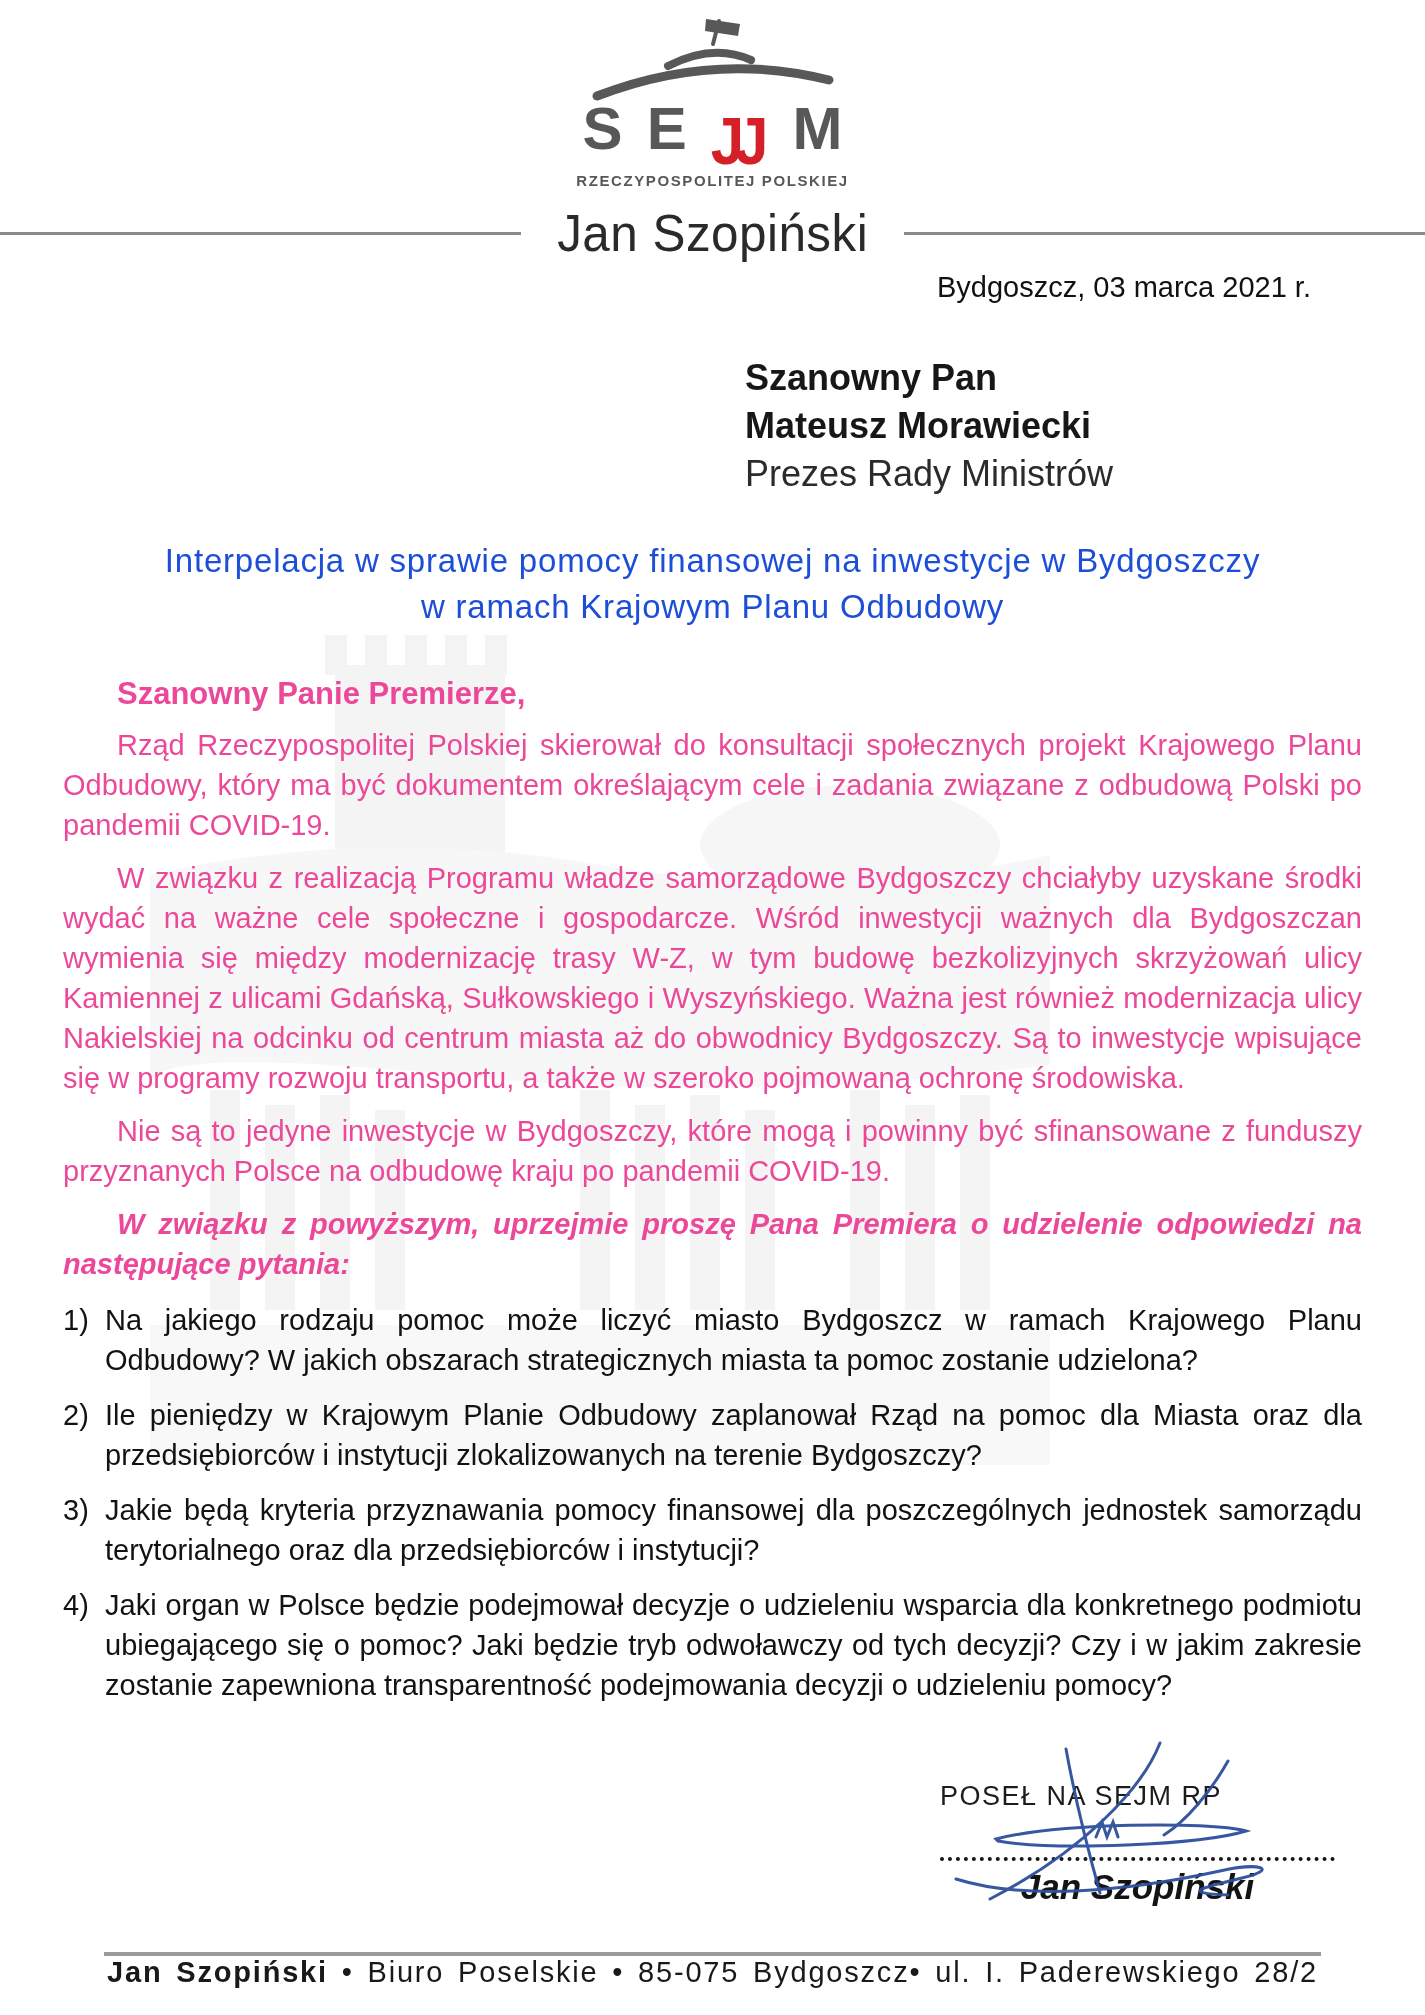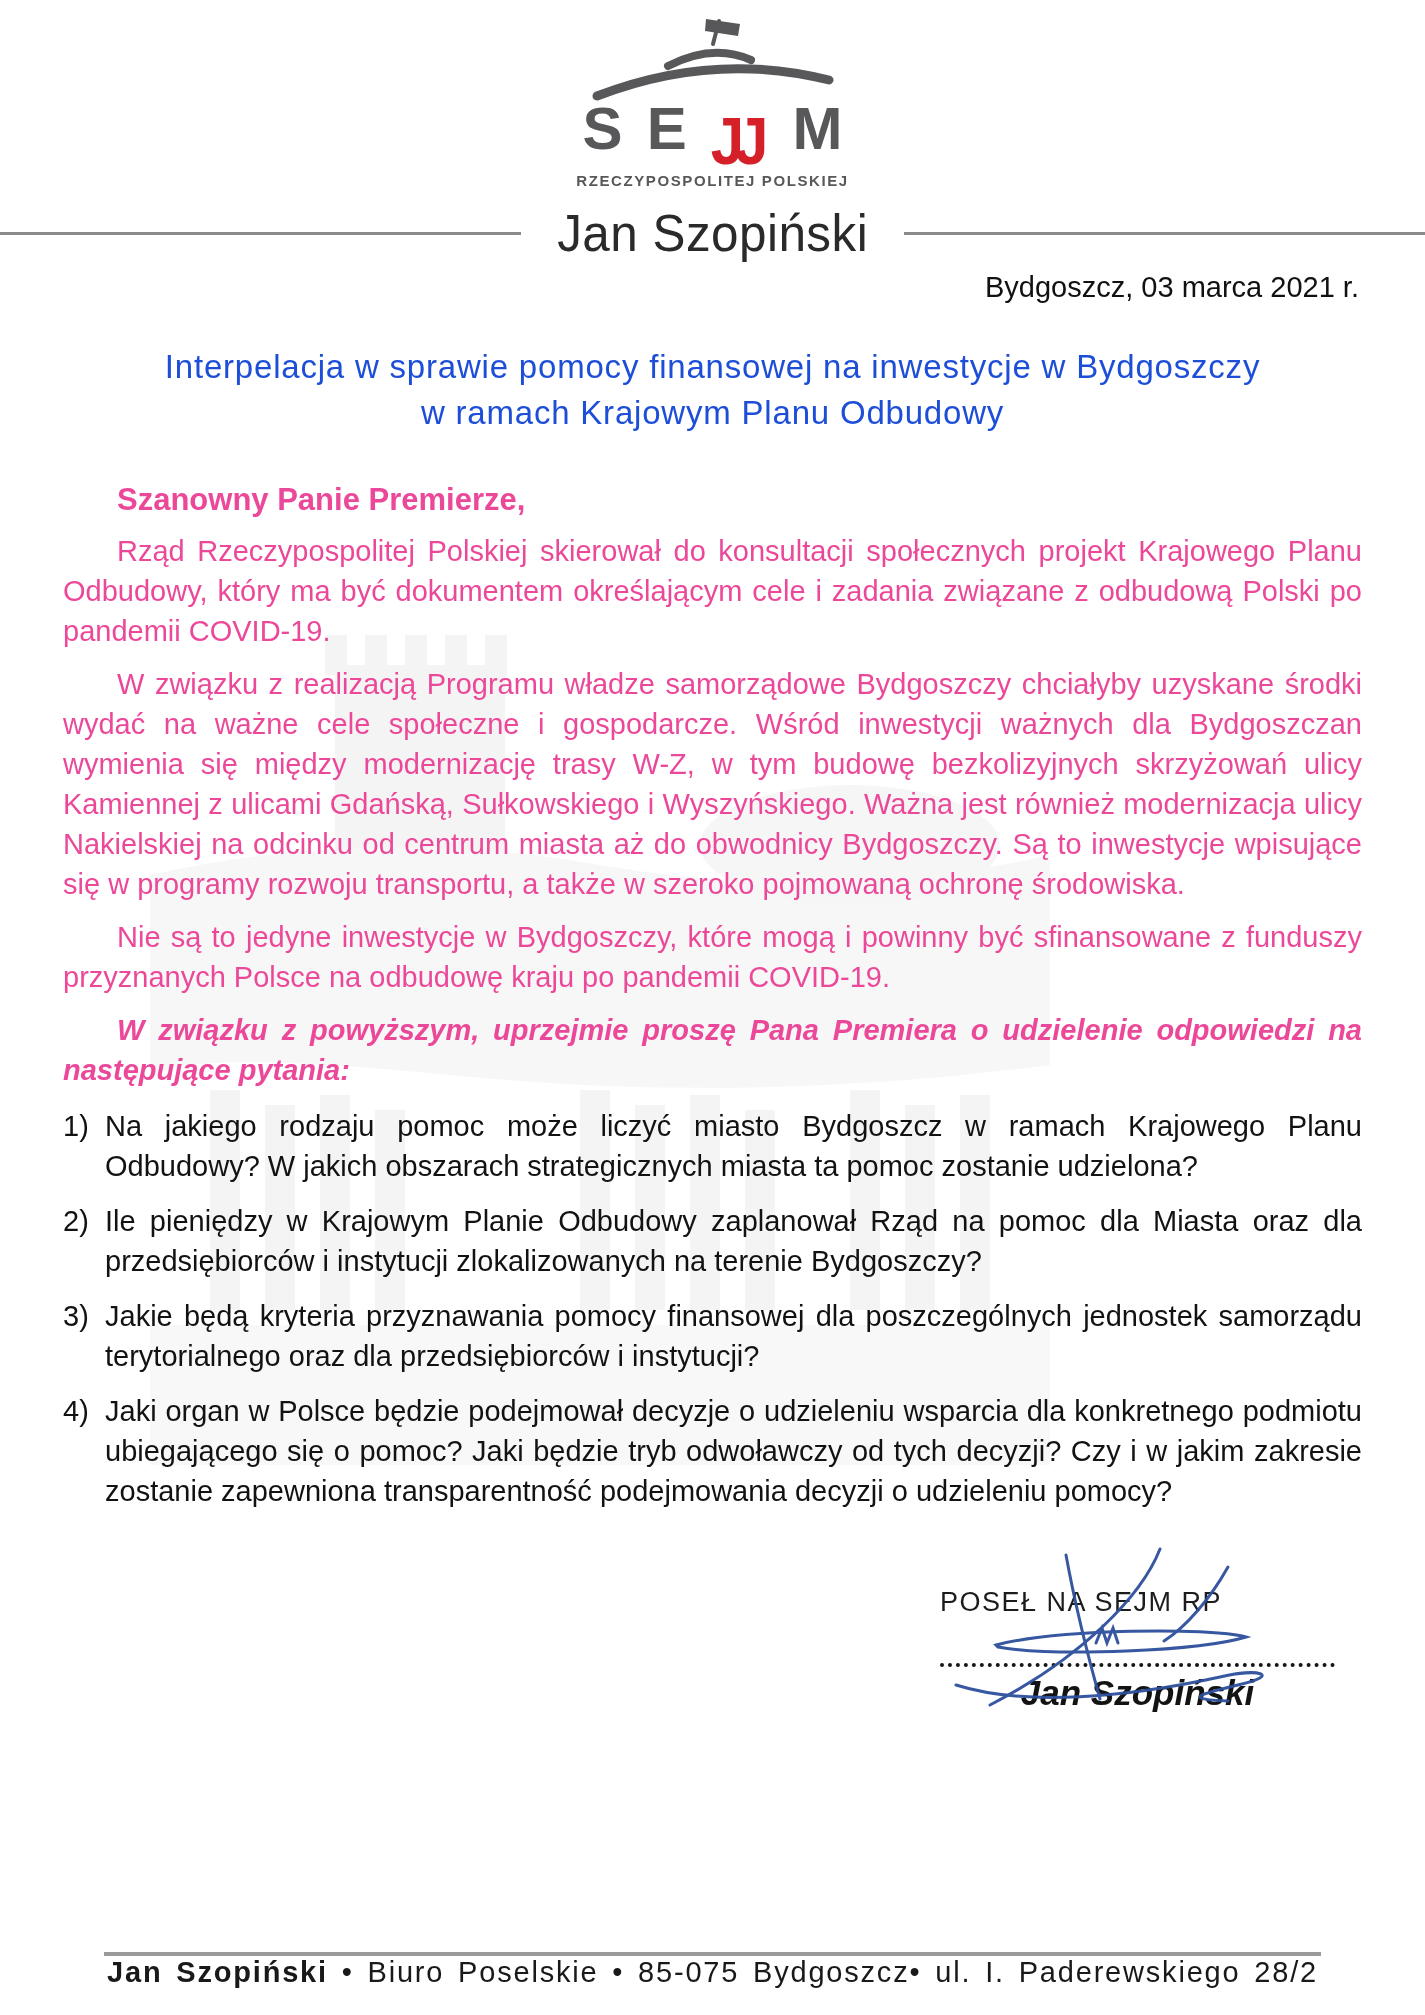--- a/index.html
+++ b/index.html
@@ -34,21 +34,21 @@
     color:#58585a;
   }
   
   .name-row{display:flex;align-items:center;margin-top:14px;}
   .rule{flex:1;height:3px;background:#8a8a8a;}
   .header-name{
     padding:0 28px;font-size:52px;font-weight:400;color:#2a2a2a;
     letter-spacing:0.5px;white-space:nowrap;
     transform:scaleX(0.95);
   }
-  .date-row{text-align:right;padding-right:66px;margin-top:8px;font-size:29px;color:#111;}
+  .date-row{text-align:right;padding-right:114px;margin-top:8px;font-size:29px;color:#111;}
   
   .addressee{margin:50px 0 0 745px;font-size:36px;line-height:48px;color:#171717;}
   .addressee .bold{font-weight:700;}
   .addressee .light{font-weight:400;color:#2b2b2b;}
   
   .letter-title{
     margin-top:40px;text-align:center;
     font-size:33px;line-height:46px;letter-spacing:0.8px;color:#1d4ed8;
   }
   
@@ -141,20 +141,25 @@
     </div>
 
     <div class="name-row">
       <div class="rule"></div>
       <div class="header-name">Jan Szopiński</div>
       <div class="rule"></div>
     </div>
 
     <div class="date-row">Bydgoszcz, 03 marca 2021 r.</div>
 
+    <div class="addressee">
+      <div class="bold">Szanowny Pan</div>
+      <div class="bold">Mateusz Morawiecki</div>
+      <div class="light">Prezes Rady Ministrów</div>
+    </div>
 
     <div class="letter-title">
       <div>Interpelacja w sprawie pomocy finansowej na inwestycje w Bydgoszczy</div>
       <div>w ramach Krajowym Planu Odbudowy</div>
     </div>
 
     <div class="salutation">Szanowny Panie Premierze,</div>
 
     <p class="para">Rząd Rzeczypospolitej Polskiej skierował do konsultacji społecznych projekt Krajowego Planu Odbudowy, który ma być dokumentem określającym cele i zadania związane z odbudową Polski po pandemii COVID-19.</p>
     <p class="para">W związku z realizacją Programu władze samorządowe Bydgoszczy chciałyby uzyskane środki wydać na ważne cele społeczne i gospodarcze. Wśród inwestycji ważnych dla Bydgoszczan wymienia się między modernizację trasy W-Z, w tym budowę bezkolizyjnych skrzyżowań ulicy Kamiennej z ulicami Gdańską, Sułkowskiego i Wyszyńskiego. Ważna jest również modernizacja ulicy Nakielskiej na odcinku od centrum miasta aż do obwodnicy Bydgoszczy. Są to inwestycje wpisujące się w programy rozwoju transportu, a także w szeroko pojmowaną ochronę środowiska.</p>

